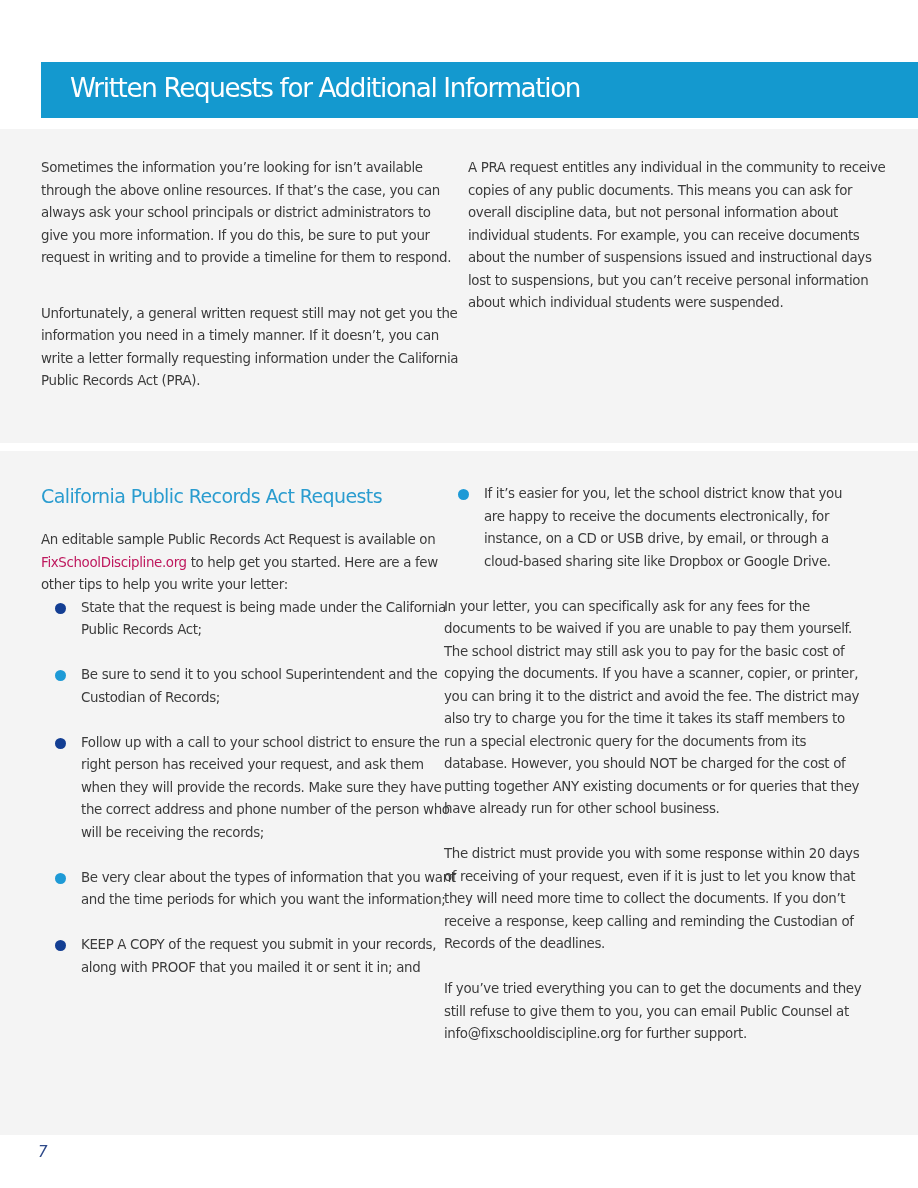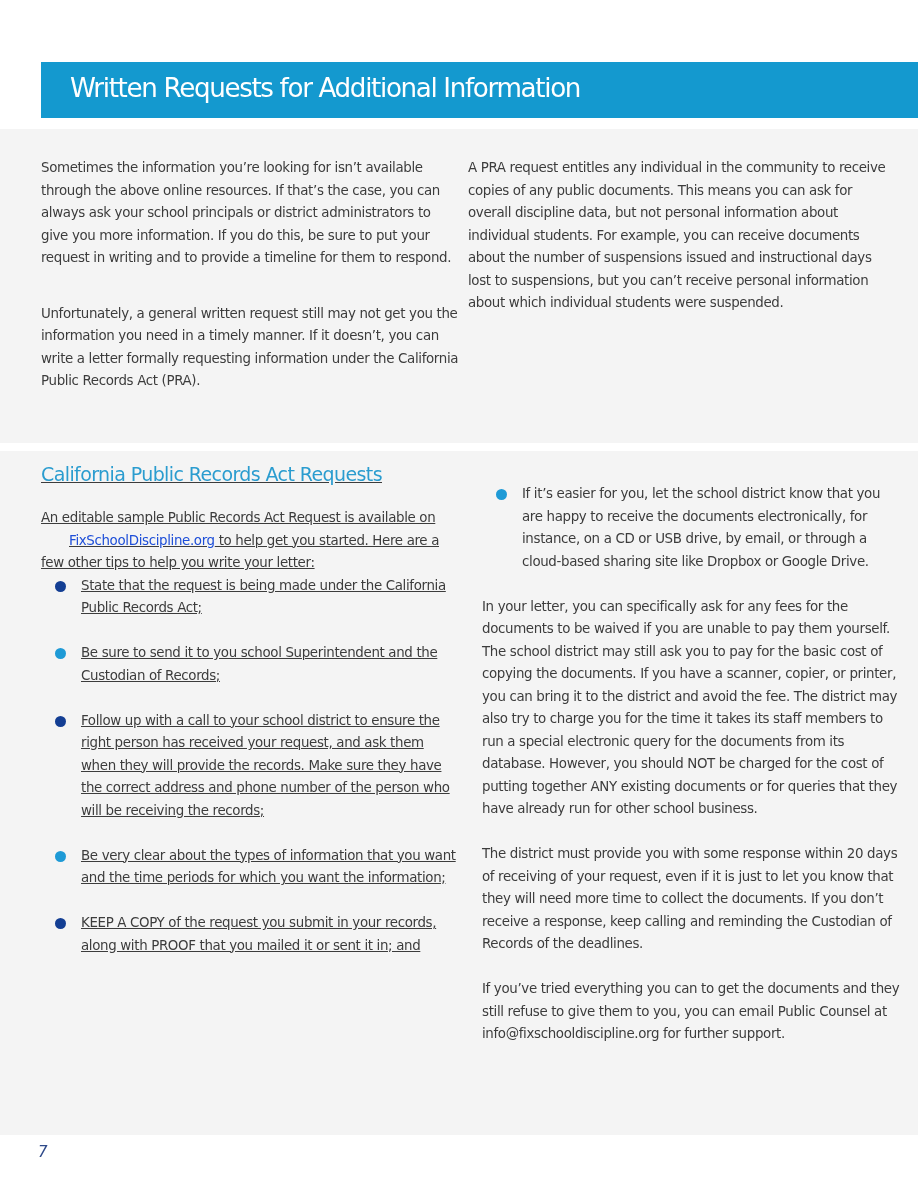--- a/index.html
+++ b/index.html
@@ -21,35 +21,35 @@
   .panel-top { top: 129px; height: 314px; }
   .panel-bottom { top: 451px; height: 684px; }
 
   .col { position: absolute; font-size: 13.4px; line-height: 22.5px; letter-spacing: -0.35px; color: #3c3c3c; }
   .col p { margin: 0; }
 
   .top-left { left: 41px; top: 157px; width: 420px; }
   .top-left p + p { margin-top: 33px; }
   .top-right { left: 468px; top: 157px; width: 420px; }
 
-  .bot-left { left: 41px; top: 461px; width: 420px; text-decoration: underline; }
+  .bot-left { left: 41px; top: 483px; width: 420px; }
   .section-heading {
     font-size: 19px; line-height: 26px; color: #2a9ccf; letter-spacing: -0.6px;
     font-weight: normal; margin-bottom: 20px;
   }
   .intro { margin-bottom: 23px; }
-  .link { color: #1d4ed8; margin-left: 28px; }
+  .link { color: #be185d; }
 
   .bullets { list-style: none; }
   .bullets li { position: relative; padding-left: 40px; margin-bottom: 22.5px; }
   .bullets li .dot {
     position: absolute; left: 14px; top: 6px; width: 11px; height: 11px; border-radius: 50%;
   }
 
-  .bot-right { left: 482px; top: 483px; width: 420px; }
+  .bot-right { left: 444px; top: 483px; width: 420px; }
   .bot-right .bullets li { padding-left: 40px; }
   .bot-right .bullets li .dot { left: 14px; }
   .bot-right p { margin-bottom: 22.5px; }
   .bot-right .bullets { margin-bottom: 22.5px; }
 
   .page-number {
     position: absolute; left: 38px; top: 1143px; font-size: 15px; color: #2f4a8a;
     font-style: italic;
   }
 </style>

